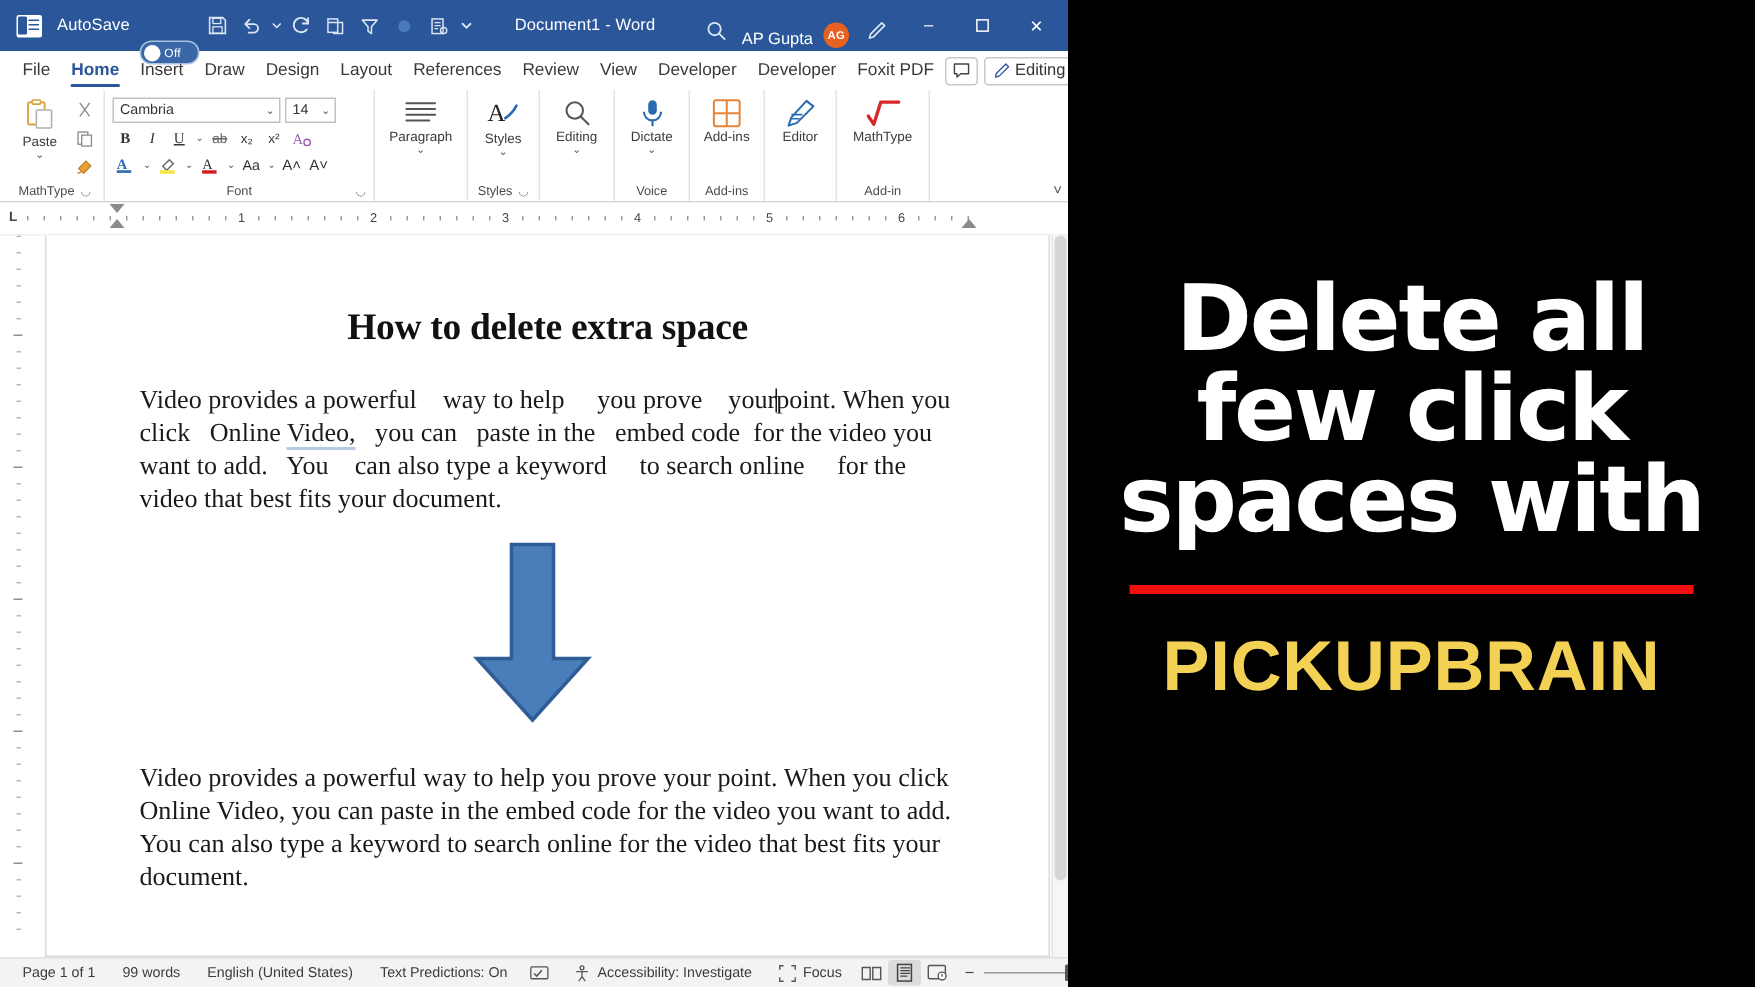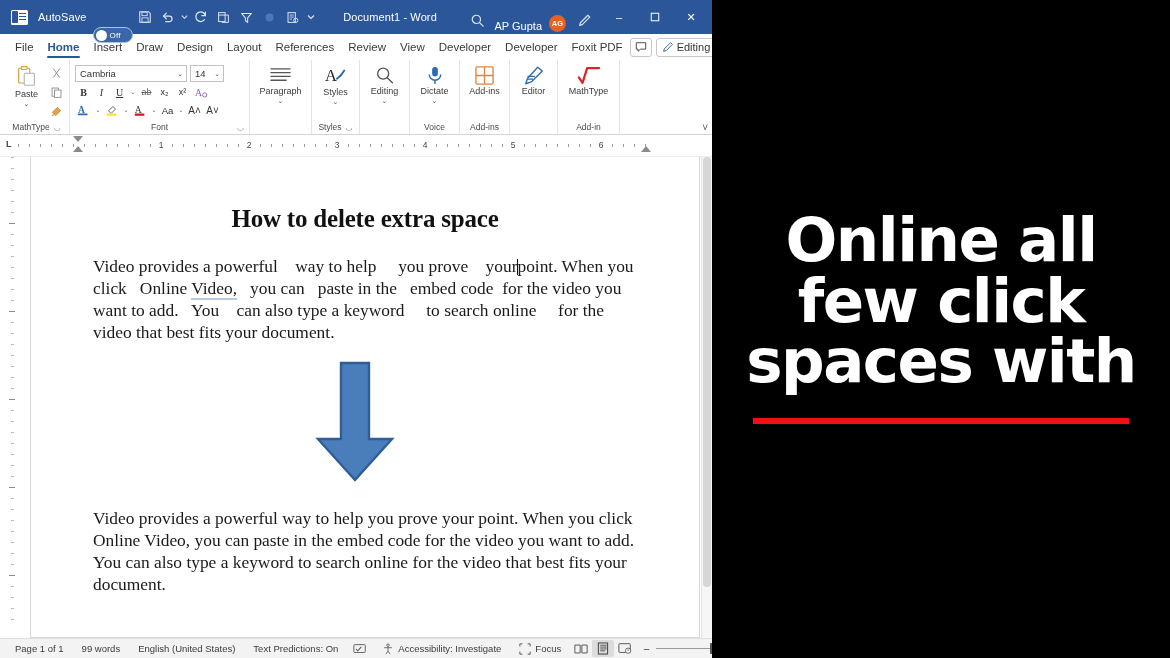--- a/index.html
+++ b/index.html
@@ -837,20 +837,21 @@
           </div>
 
         </div>
 
       </div>
     </div>
   </div>
 
   <div class="promo">
     <div class="promo-head">
-      <div>Online all</div>
+      <div>Delete all</div>
       <div>few click</div>
       <div>spaces with</div>
     </div>
     <div class="promo-rule"></div>
+    <div class="promo-brand">PICKUPBRAIN</div>
   </div>
 
 </div>
 
 </body></html>

